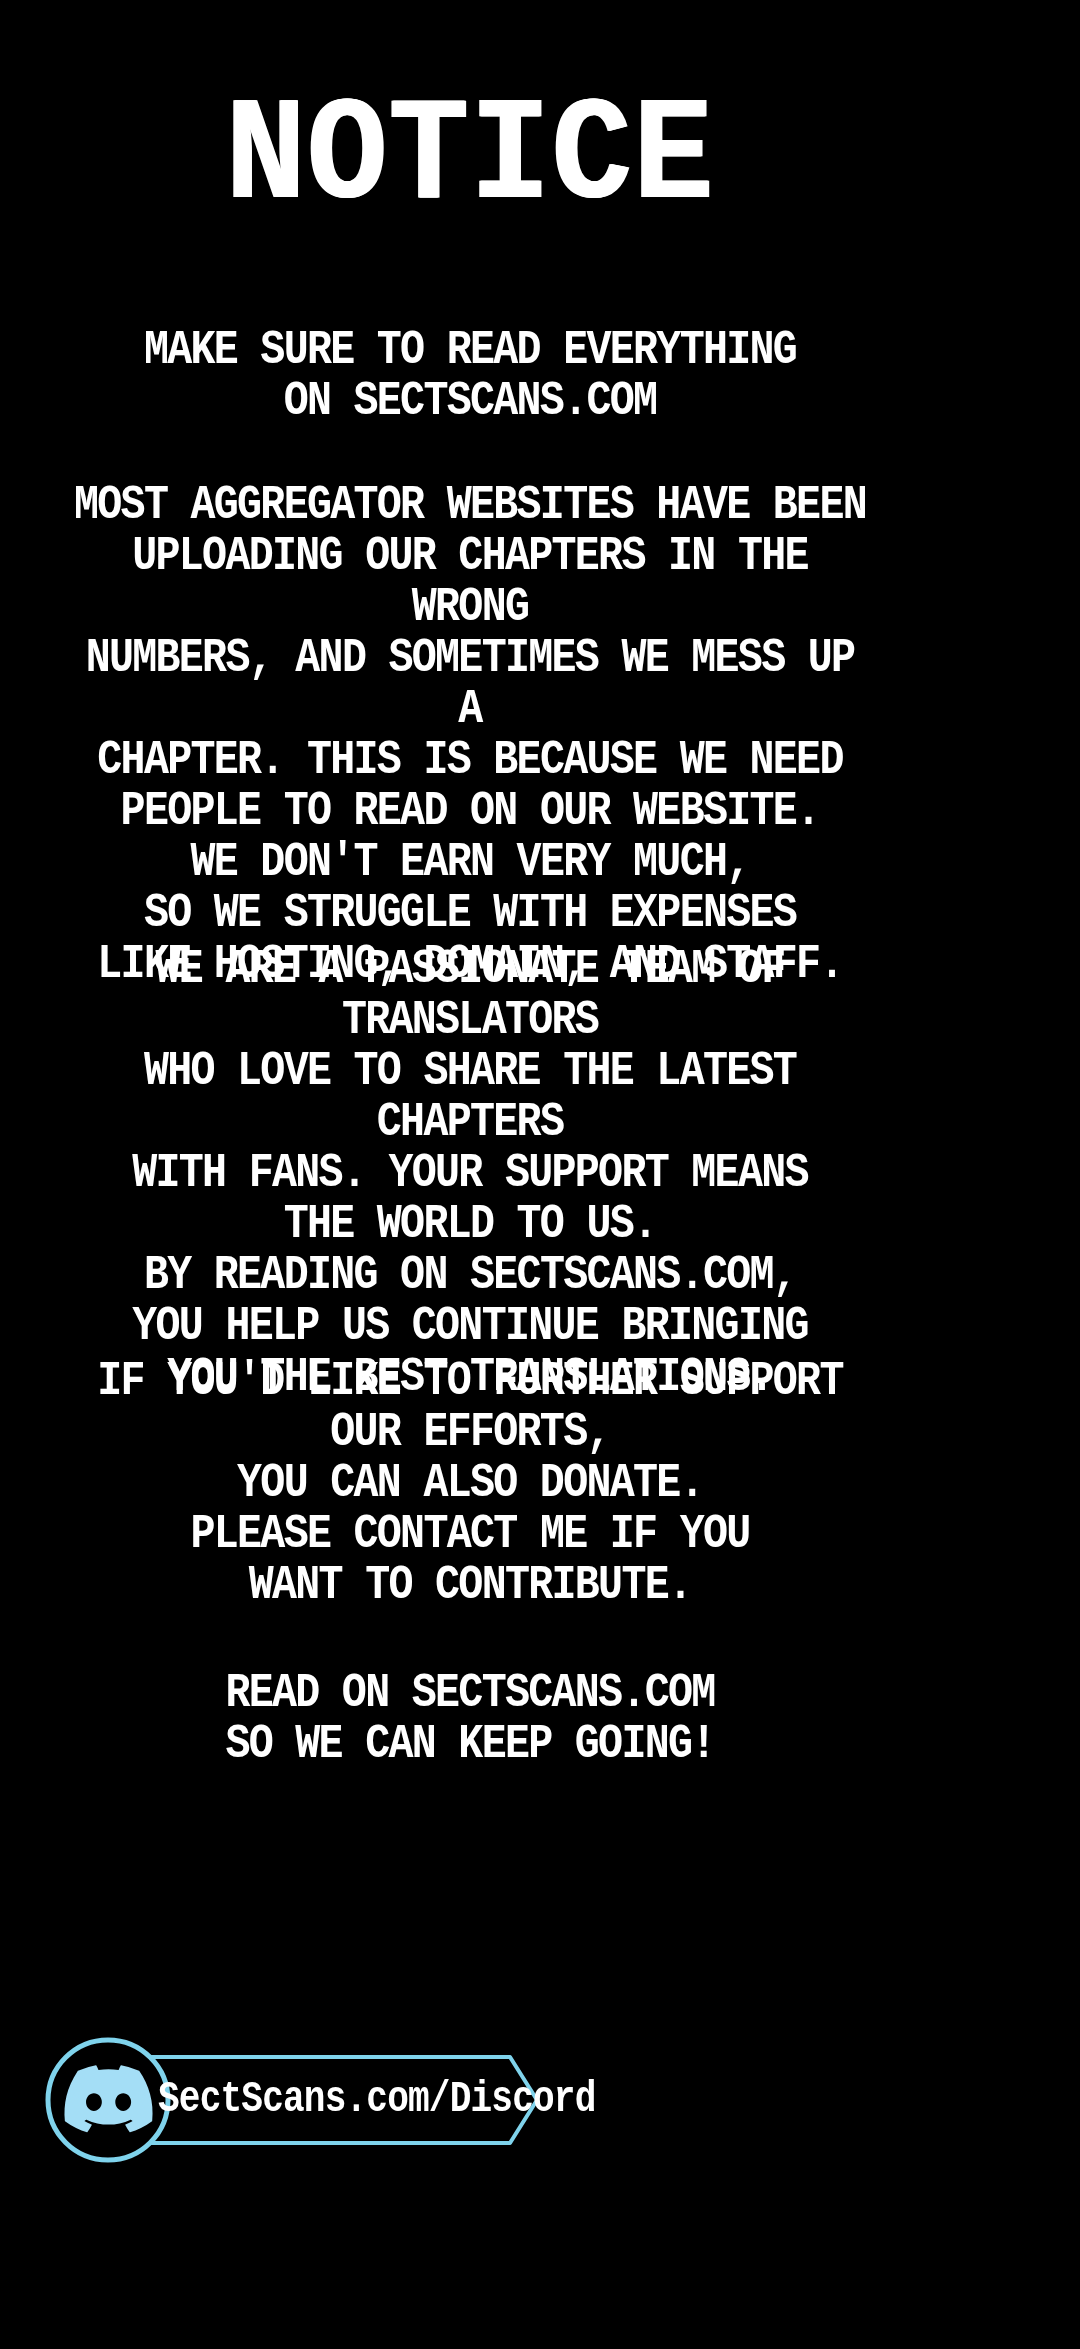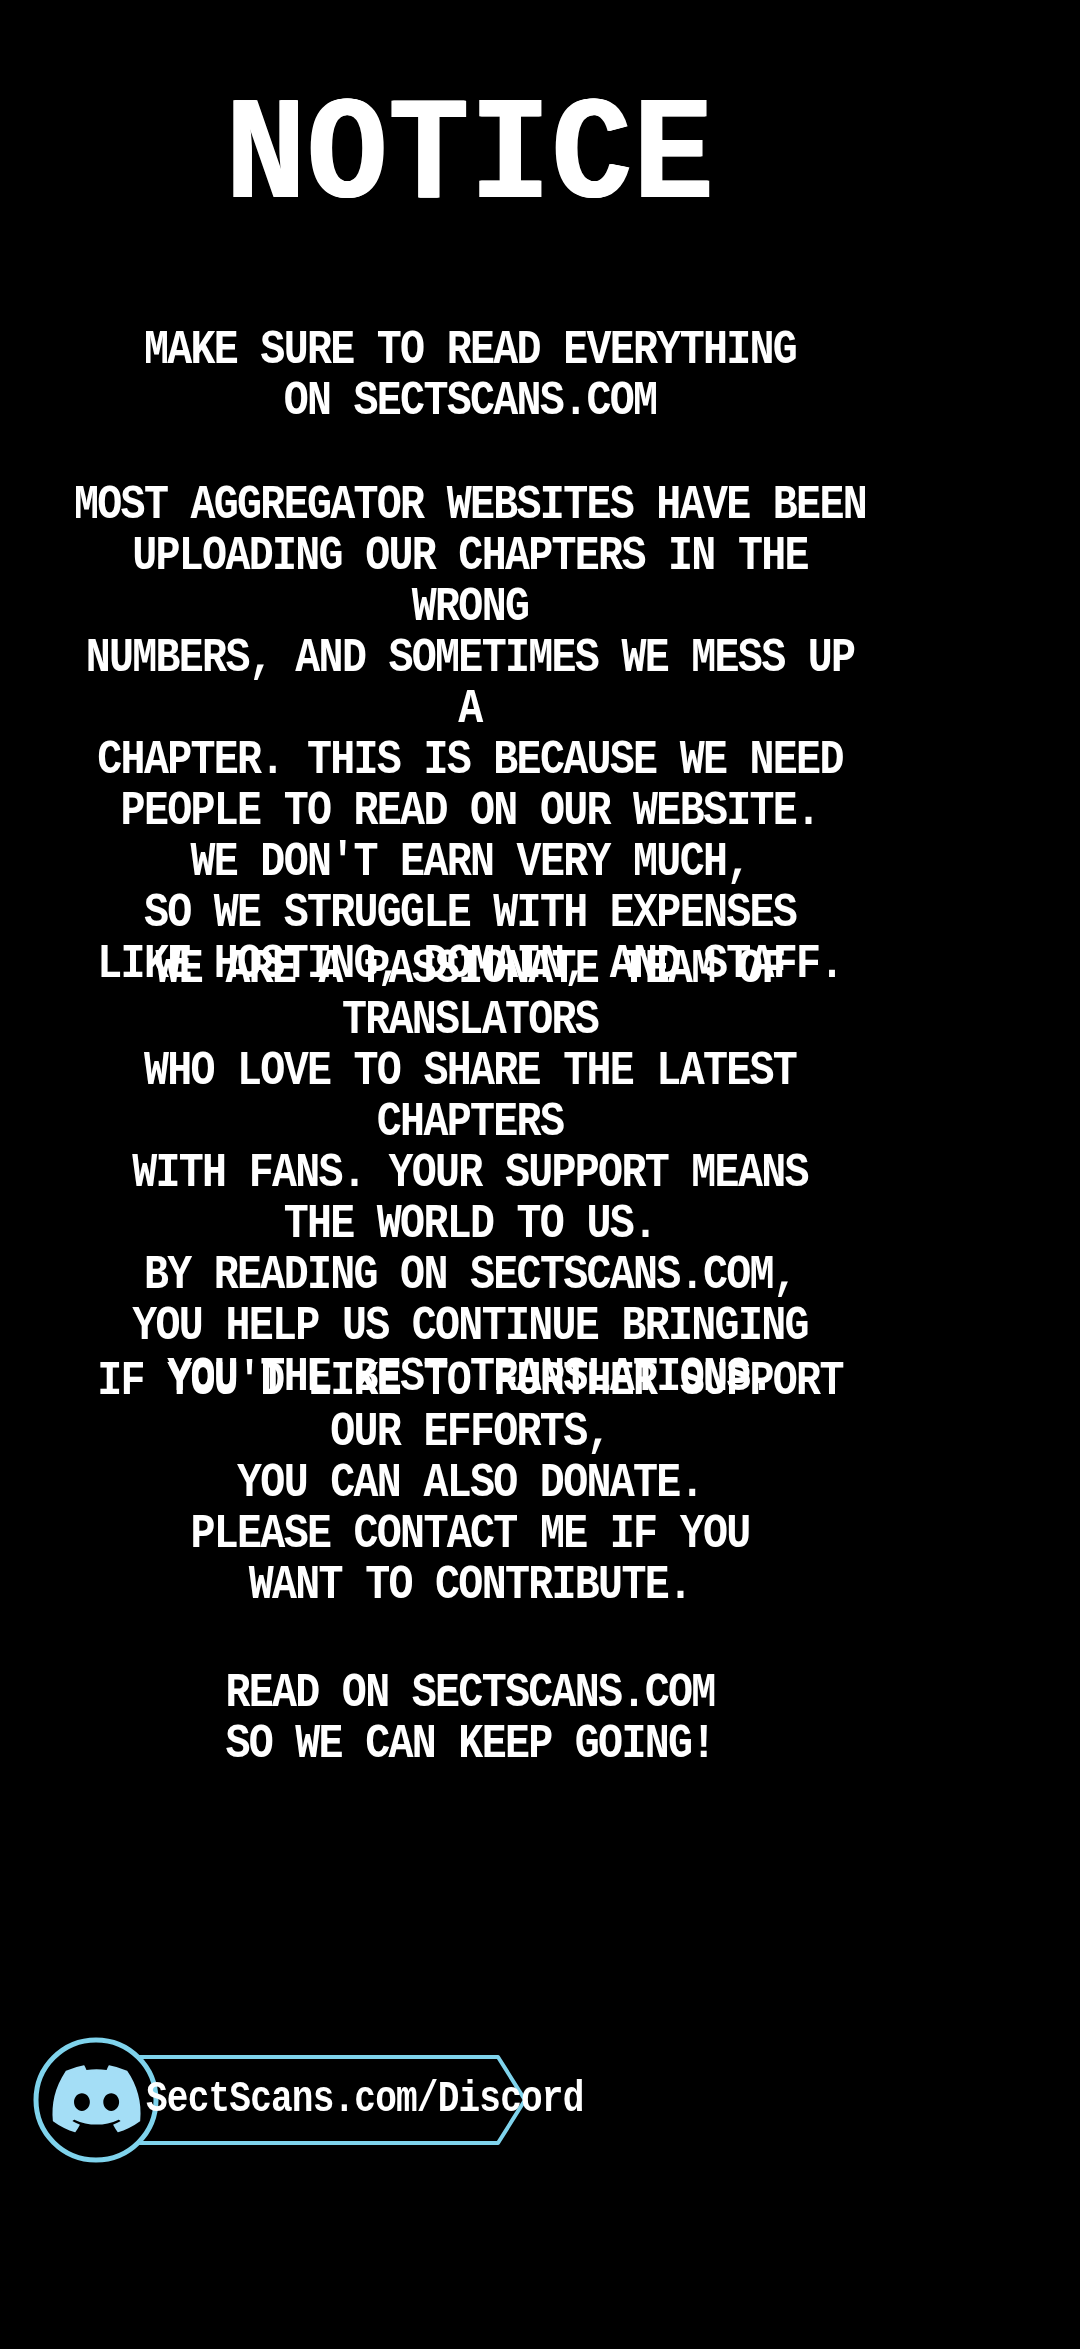--- a/index.html
+++ b/index.html
@@ -46,21 +46,21 @@
     transform-origin: 50% 0;
   }
   .p1 { top: 325px; }
   .p2 { top: 480px; }
   .p3 { top: 944px; }
   .p4 { top: 1356px; }
   .p5 { top: 1668px; }
 
   .badge {
     position: absolute;
-    left: 28px;
+    left: 40px;
     top: 2026px;
     width: 510px;
     height: 145px;
     cursor: pointer;
   }
   .badge-svg {
     position: absolute;
     left: 0;
     top: 0;
     display: block;

